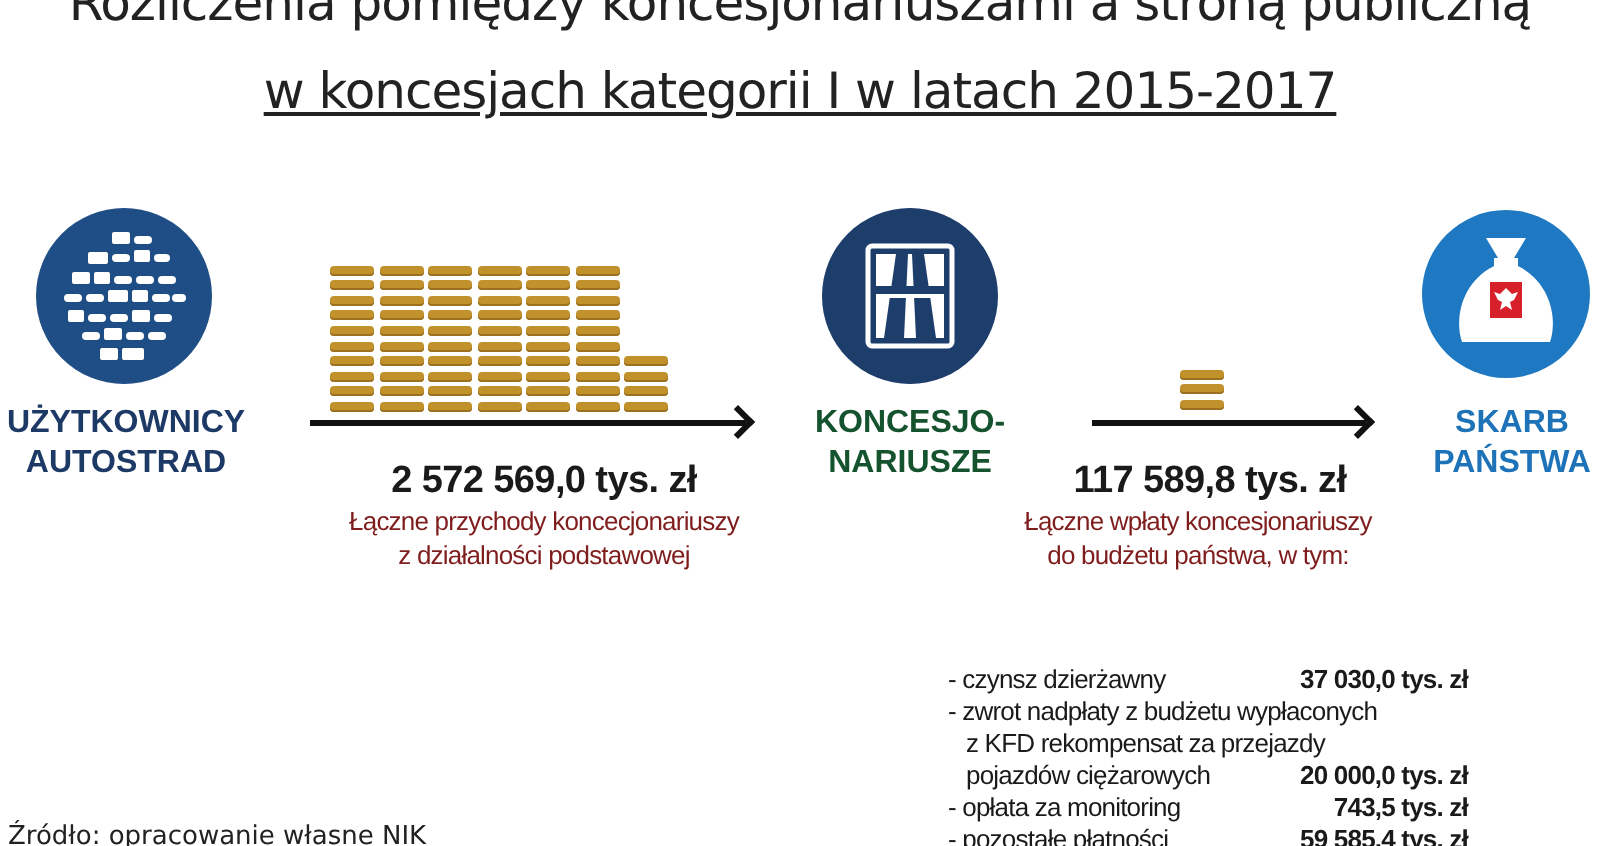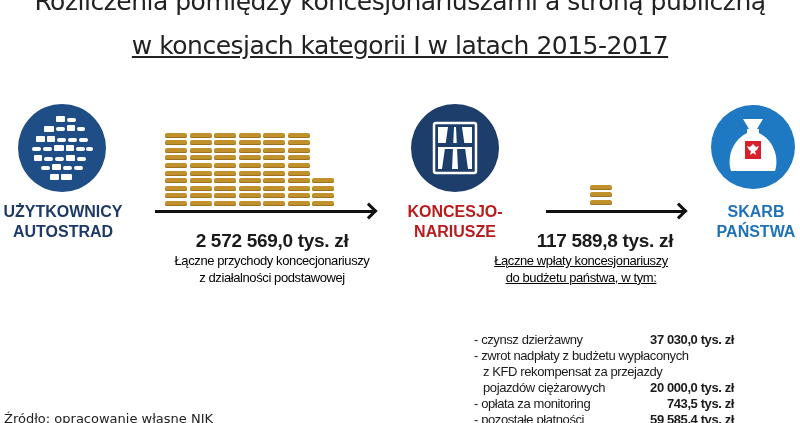--- a/index.html
+++ b/index.html
@@ -10,39 +10,39 @@
   .title.l1 { top: -13px; }
   .title.l2 { top: 31px; text-decoration: underline; }
 
   .circle { position: absolute; border-radius: 50%; display: flex; align-items: center; justify-content: center; }
   .c-users { left: 18px; top: 104px; width: 88px; height: 88px; background: #1f4e87; }
   .c-conc { left: 411px; top: 104px; width: 88px; height: 88px; background: #1d3d6b; }
   .c-treasury { left: 711px; top: 105px; width: 84px; height: 84px; background: #1e78c2; }
 
   .node-label { position: absolute; text-align: center; font-family: "Liberation Sans", sans-serif; font-weight: bold; font-size: 16px; line-height: 20px; }
   .lbl-users { left: 0; width: 126px; top: 202px; color: #1d3a66; }
-  .lbl-conc { left: 395px; width: 120px; top: 202px; color: #b91c1c; }
+  .lbl-conc { left: 395px; width: 120px; top: 202px; color: #14532d; }
   .lbl-treasury { left: 712px; width: 88px; top: 202px; color: #1e73b8; }
 
   .arrow { position: absolute; height: 3px; background: #111; }
   .arrow::after { content: ""; position: absolute; right: -2px; top: -5px; width: 9px; height: 9px; border-top: 3px solid #111; border-right: 3px solid #111; transform: rotate(45deg); }
   .arrow-1 { left: 155px; top: 210px; width: 218px; }
   .arrow-2 { left: 546px; top: 210px; width: 137px; }
 
   .coins { position: absolute; }
   .coin-col { position: absolute; bottom: 0; width: 22px; }
   .coin { width: 22px; height: 5px; background: #c1912c; border-radius: 2px; margin-top: 2.6px; box-shadow: inset 0 -1px 0 #9b7120; }
 
   .value { position: absolute; text-align: center; font-family: "Liberation Sans", sans-serif; font-weight: bold; font-size: 19px; color: #1a1a1a; letter-spacing: -0.3px; }
   .value-1 { left: 152px; width: 240px; top: 230px; }
   .value-2 { left: 470px; width: 270px; top: 230px; }
 
-  .desc { position: absolute; text-align: center; font-family: "Liberation Sans", sans-serif; font-size: 13px; line-height: 16.5px; color: #000000; letter-spacing: -0.4px; }
+  .desc { position: absolute; text-align: center; font-family: "Liberation Sans", sans-serif; font-size: 13px; line-height: 16.5px; color: #7f1d1d; letter-spacing: -0.4px; }
   .desc-1 { left: 152px; width: 240px; top: 253px; }
-  .desc-2 { left: 446px; width: 270px; top: 253px; text-decoration: underline; }
+  .desc-2 { left: 464px; width: 270px; top: 253px; }
 
   .breakdown { position: absolute; left: 474px; top: 288px; width: 260px; font-family: "Liberation Sans", sans-serif; font-size: 13px; line-height: 16px; letter-spacing: -0.4px; margin-top: 44px; }
   .bd-row { display: flex; justify-content: space-between; align-items: flex-end; }
   .bd-label { white-space: nowrap; }
   .bd-amount { font-weight: bold; white-space: nowrap; }
   .bd-indent { padding-left: 9px; }
 
   .source { position: absolute; left: 4px; top: 411px; font-family: "DejaVu Sans", sans-serif; font-size: 13px; color: #222; }
 </style>
 </head>

